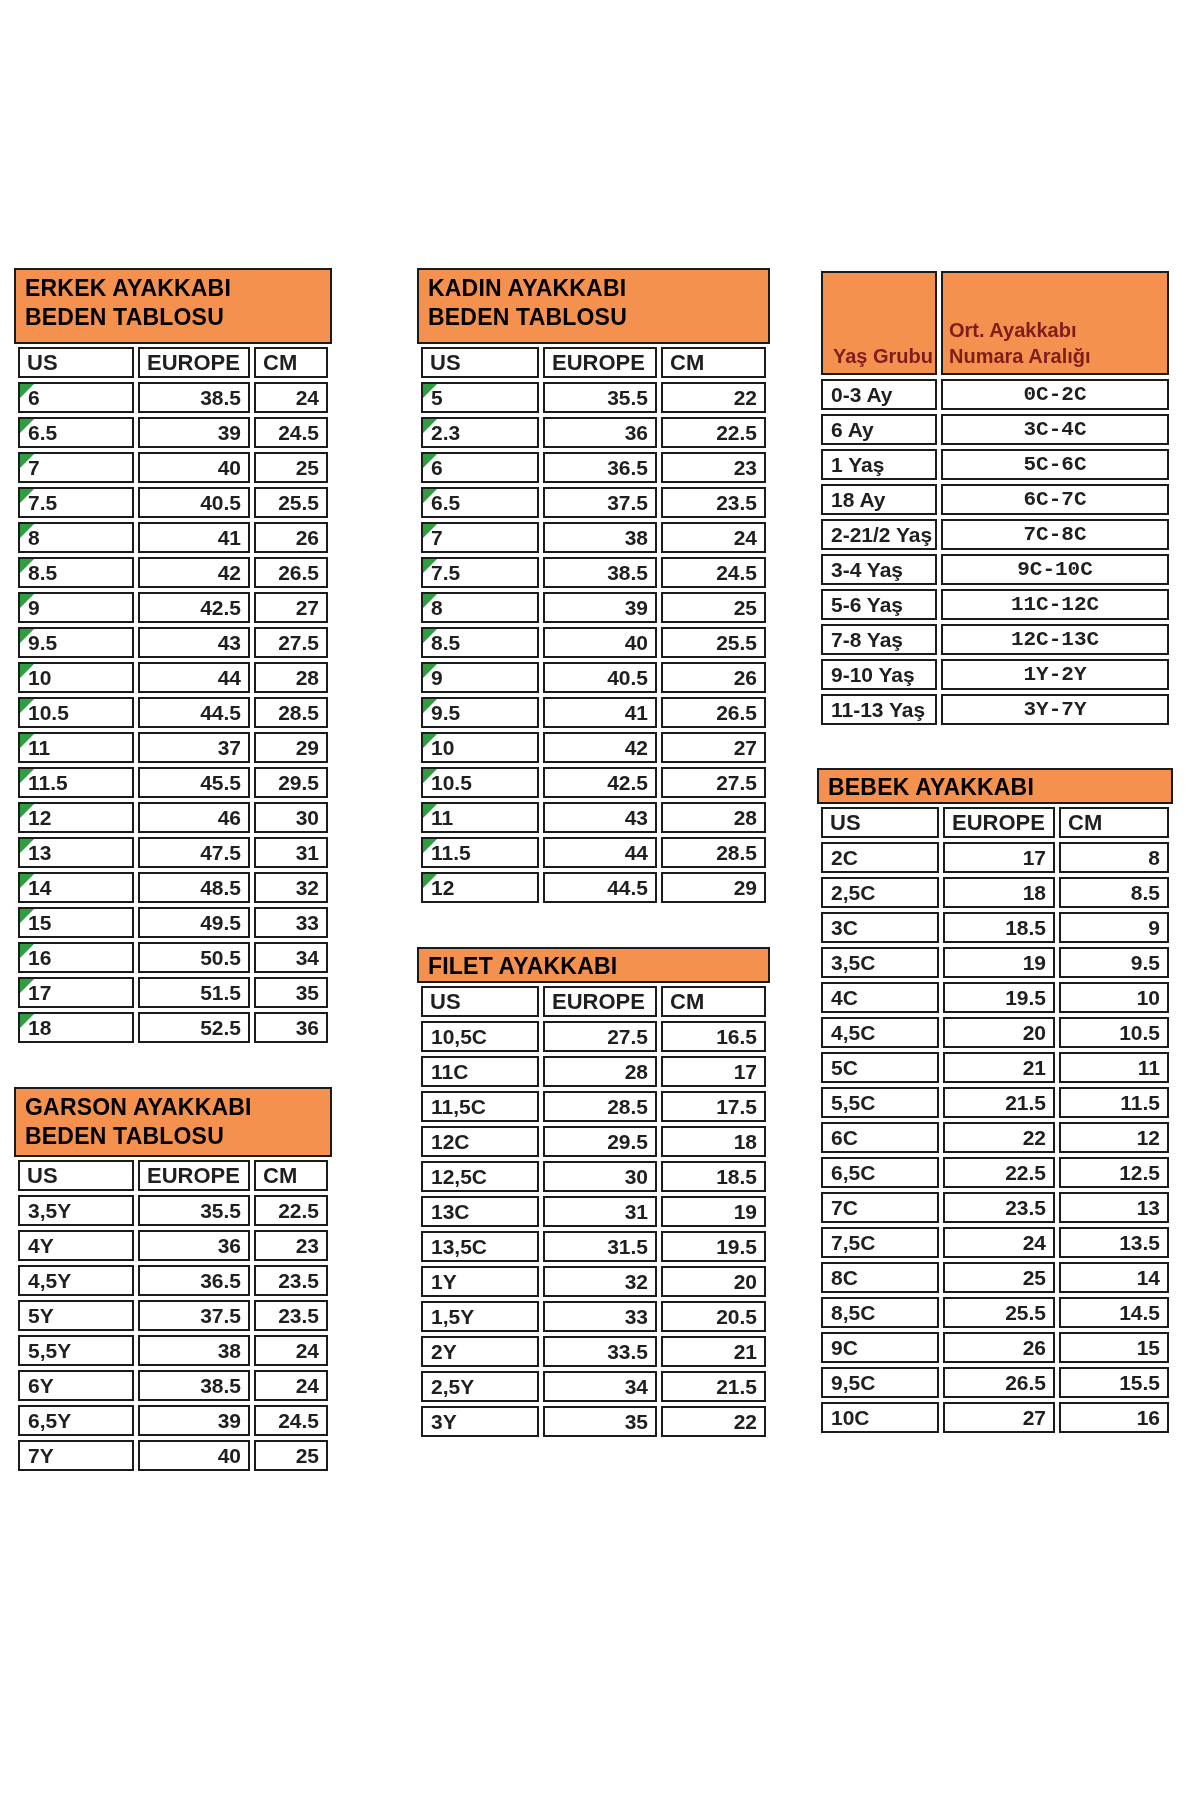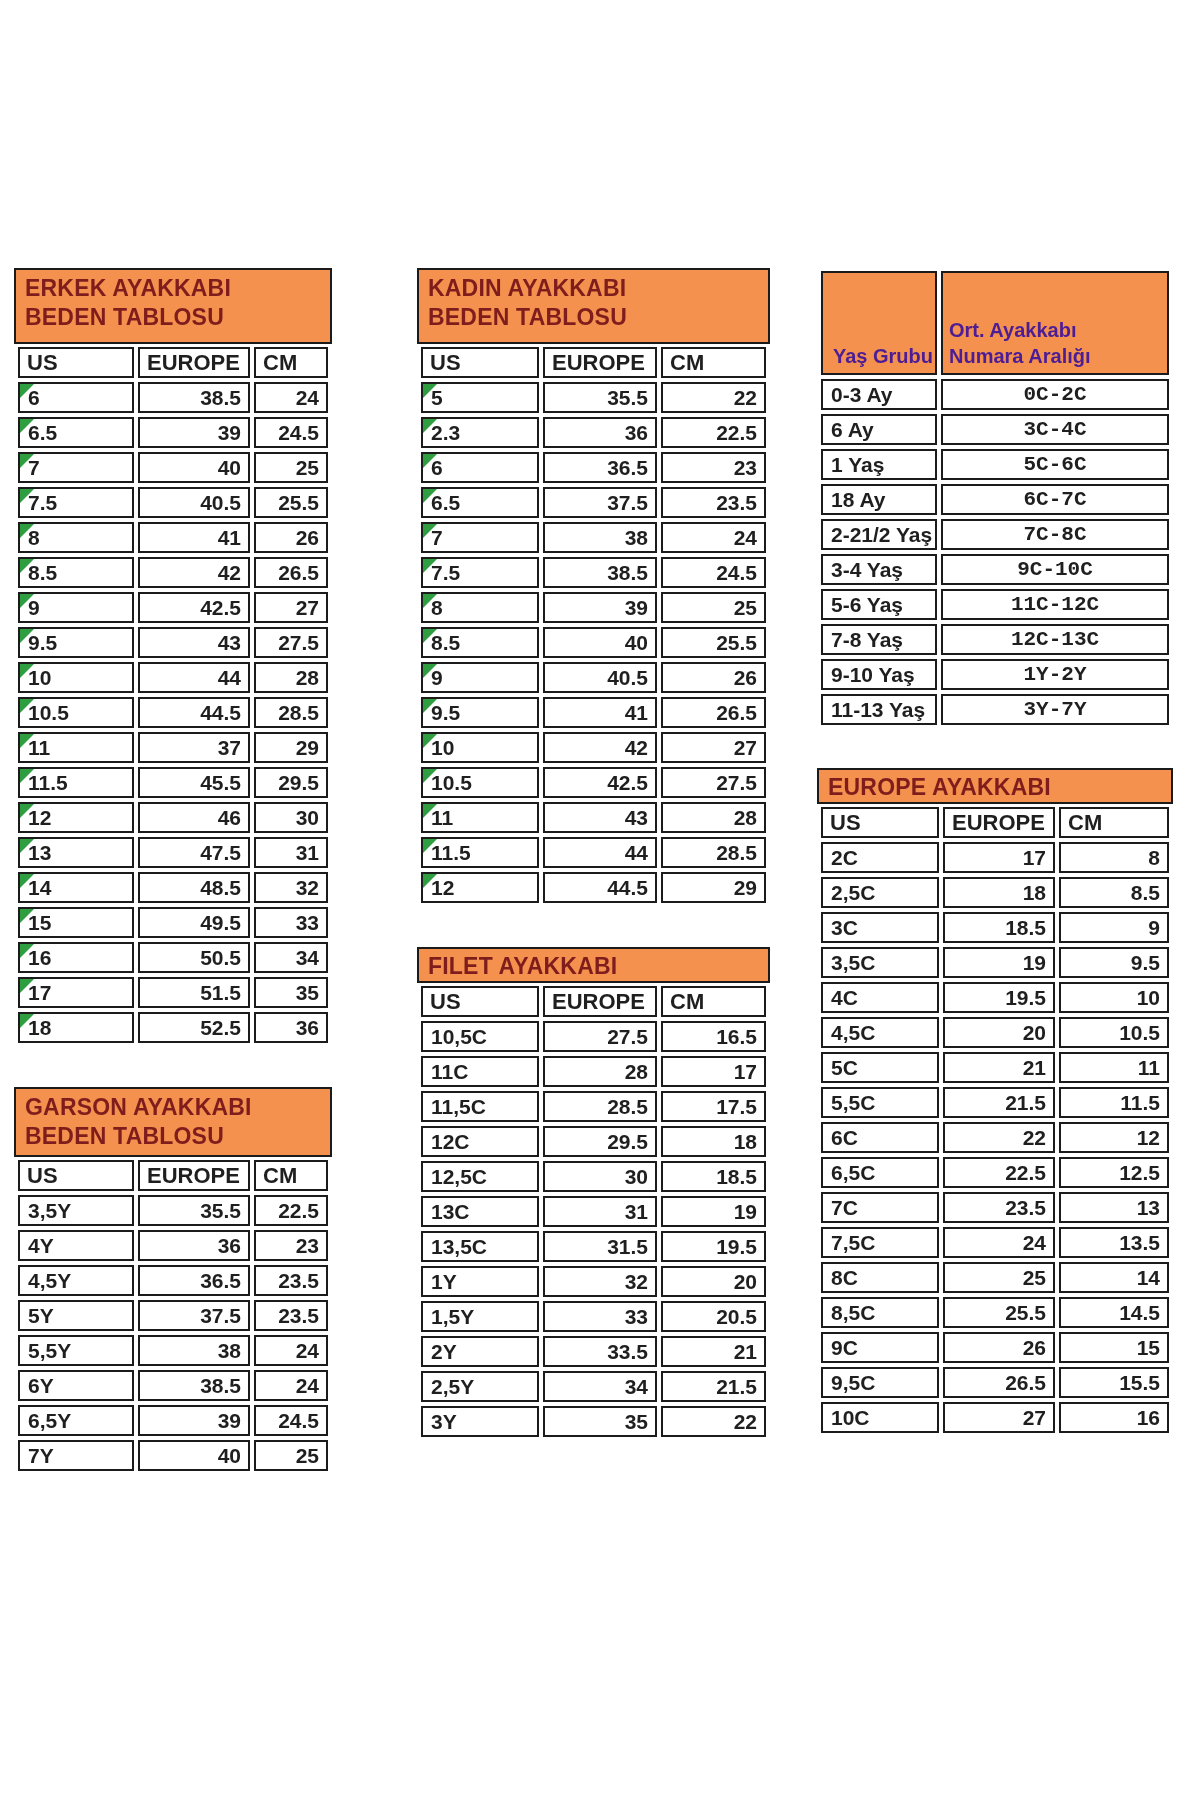--- a/index.html
+++ b/index.html
@@ -18,21 +18,21 @@
   .canvas{
     position:relative;
     width:1200px;height:1800px;
     background:#ffffff;
     overflow:hidden;
   }
   .tbl{position:absolute;}
   .tbl-title{
     background:var(--orange);
     border:2px solid var(--border);
-    color:#7f1d1d;
+    color:#000000;
     font-size:23px;
     line-height:29px;
     padding:4px 4px 2px 9px;
     letter-spacing:0.2px;
   }
   .tbl-title.two-line{height:76px;}
   .tbl-title.one-line{height:36px;line-height:27px;}
   table.grid{
     border-collapse:separate;
     border-spacing:4px;
@@ -70,21 +70,21 @@
     position:absolute;
     top:0;left:0;
     width:0;height:0;
     border-style:solid;
     border-width:14px 14px 0 0;
     border-color:var(--green) transparent transparent transparent;
   }
   
   table.age-grid thead th{
     background:var(--orange);
-    color:#4c1d95;
+    color:#7f1d1d;
     height:104px;
     vertical-align:bottom;
     font-size:20px;
     line-height:26px;
     padding:0 2px 4px 6px;
   }
   table.age-grid thead th.age-th-left{text-align:right;padding-left:2px;}
   table.age-grid tbody td:last-child{text-align:center;padding:0 4px;font-family:Liberation Mono, monospace;}
 </style>
 </head>
@@ -363,21 +363,21 @@
           <tr>
             <td>11-13 Yaş</td>
             <td>3Y-7Y</td>
           </tr>
         </tbody>
     </table>
   </div>
 
   <div class="tbl" style="left:817px;top:768px;width:356px;">
     <div class="tbl-title one-line">
-      <div>EUROPE AYAKKABI</div>
+      <div>BEBEK AYAKKABI</div>
     </div>
     <table class="grid">
       <colgroup>
           <col style="width:118px">
           <col style="width:112px">
           <col>
         </colgroup>
       <thead>
         <tr>
           <th>US</th>

